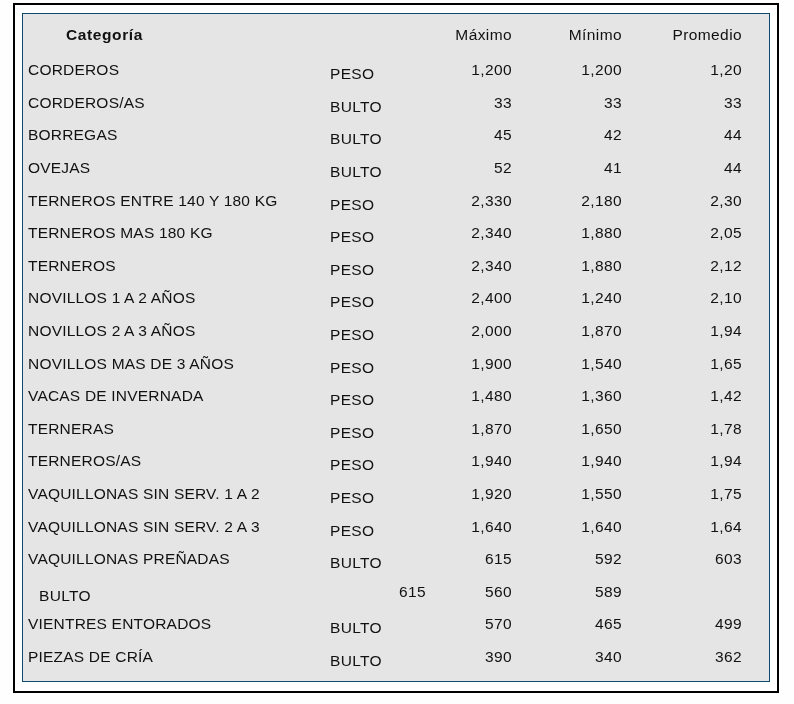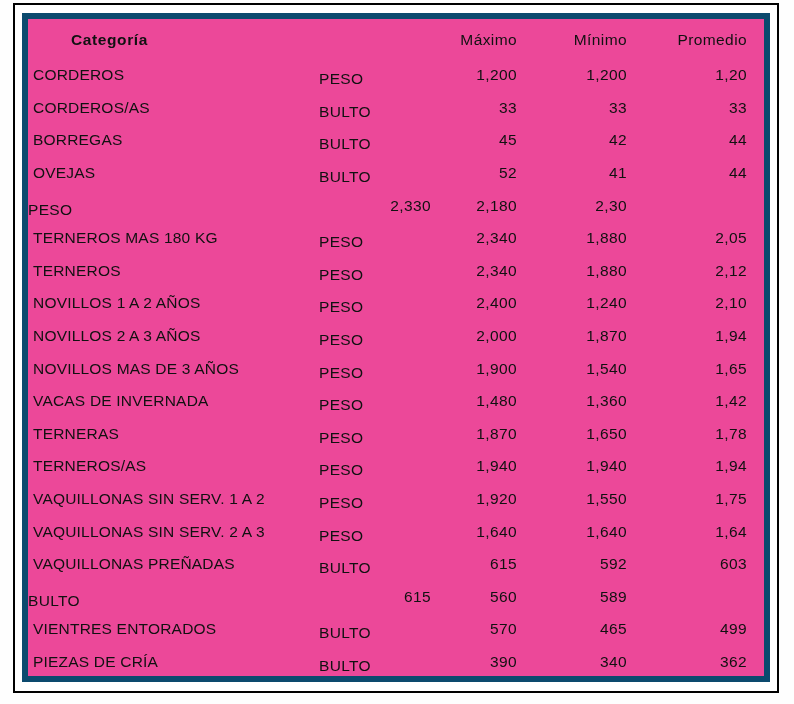--- a/index.html
+++ b/index.html
@@ -21,22 +21,22 @@
     border: 2px solid #000;
     box-sizing: border-box;
     background: #fff;
   }
   .inner-frame {
     position: absolute;
     left: 7px;
     top: 8px;
     right: 7px;
     bottom: 9px;
-    border: 6px solid #0c4a6e;
-    background: #ec4899;
+    border: 1px solid #0c4a6e;
+    background: #e5e5e5;
     overflow: hidden;
   }
   .price-table {
     position: absolute;
     inset: 0;
     padding-top: 2px;
   }
   .t-row {
     display: grid;
     grid-template-columns: 291px 112px 86px 110px 120px;
@@ -58,20 +58,21 @@
   }
   .header-row .cell-category {
     padding-left: 43px;
     letter-spacing: 0.6px;
   }
   .cell-unit {
     font-size: 15.5px;
     position: relative;
     top: 4px;
     letter-spacing: 0.3px;
+    margin-left: 16px;
   }
   .cell-num {
     text-align: right;
     font-weight: normal;
     font-size: 15.5px;
     letter-spacing: 0.4px;
     white-space: nowrap;
   }
   .header-row .cell-num {
     font-weight: normal;
@@ -119,20 +120,21 @@
 
   <div class="t-row">
     <div class="cell-category">OVEJAS</div>
     <div class="cell-unit">BULTO</div>
     <div class="cell-num">52</div>
     <div class="cell-num">41</div>
     <div class="cell-num">44</div>
   </div>
 
   <div class="t-row">
+    <div class="cell-category">TERNEROS ENTRE 140 Y 180 KG</div>
     <div class="cell-unit">PESO</div>
     <div class="cell-num">2,330</div>
     <div class="cell-num">2,180</div>
     <div class="cell-num">2,30</div>
   </div>
 
   <div class="t-row">
     <div class="cell-category">TERNEROS MAS 180 KG</div>
     <div class="cell-unit">PESO</div>
     <div class="cell-num">2,340</div>

